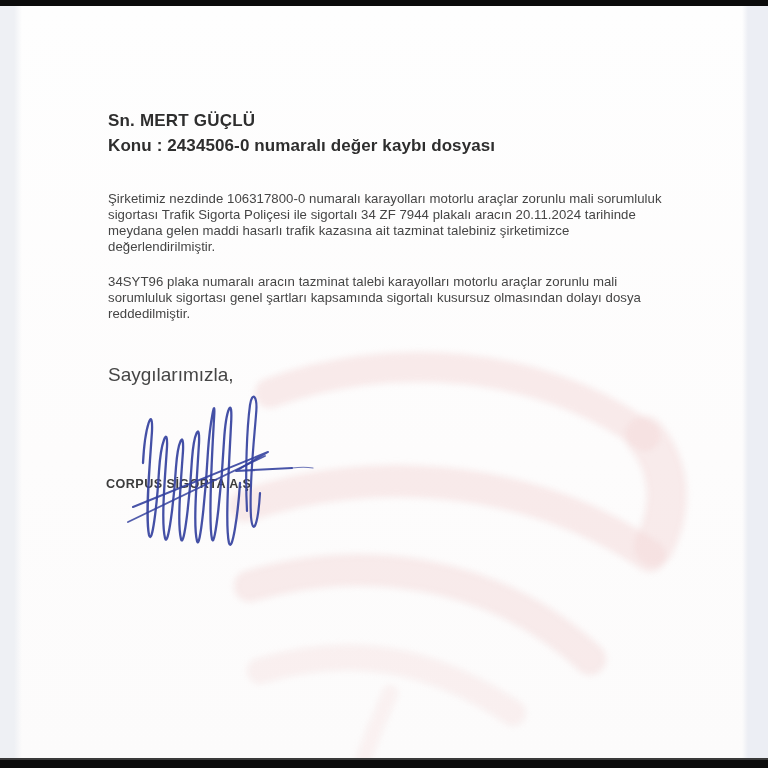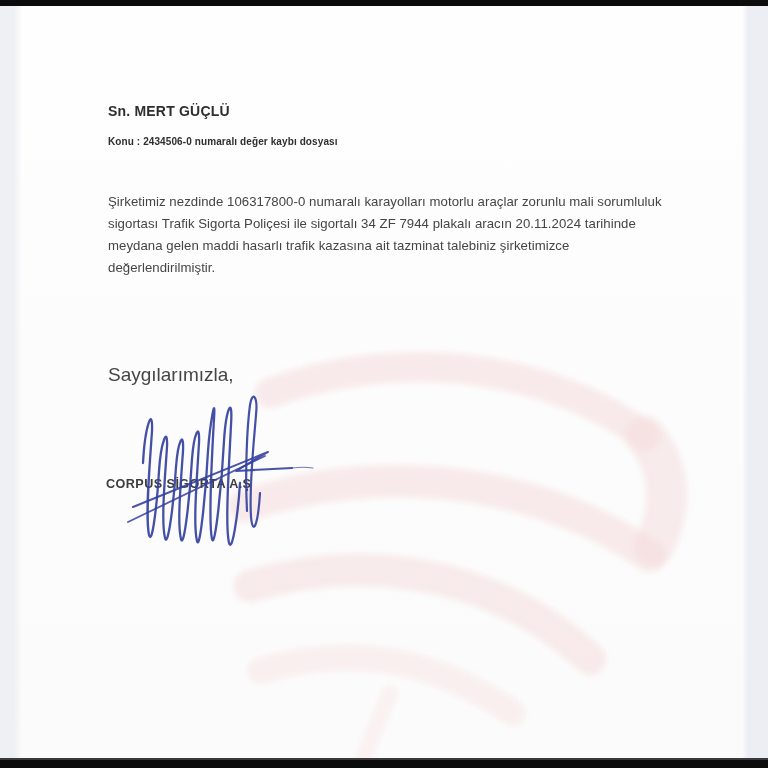--- a/index.html
+++ b/index.html
@@ -8,23 +8,23 @@
   .bar{position:absolute;left:0;width:768px;background:#0b0b0b;z-index:6;}
   .bar.top{top:0;height:6px;}
   .bar.bottom{bottom:0;height:8px;border-top:2px solid #3a3a3a;}
   .photo{position:absolute;left:0;top:6px;width:768px;height:754px;background:#fdfdfd;overflow:hidden;}
   .edge{position:absolute;top:0;height:100%;z-index:4;}
   .edge.left{left:0;width:22px;background:linear-gradient(90deg,#eef0f4 0,#eef0f4 14px,rgba(238,240,244,0) 22px);}
   .edge.right{right:0;width:26px;background:linear-gradient(270deg,#eceef4 0,#eceef4 20px,rgba(236,238,244,0) 26px);}
   .page{position:absolute;inset:0;background:linear-gradient(180deg,#fefefe 0%,#fdfcfc 60%,#fcfbfb 100%);}
   .content{position:absolute;inset:0;filter:blur(.3px);z-index:2;}
   .line{position:absolute;white-space:nowrap;}
-  .greeting{left:108px;top:97px;font-size:14px;font-weight:700;color:#2e2e2e;letter-spacing:.2px;}
-  .subject{left:108px;top:130px;font-size:10px;font-weight:700;color:#2e2e2e;letter-spacing:.1px;}
-  .para{position:absolute;left:108px;width:570px;font-size:13.2px;line-height:22px;color:#454545;letter-spacing:.05px;margin:0;}
+  .greeting{left:108px;top:105px;font-size:17px;font-weight:700;color:#2e2e2e;letter-spacing:.2px;}
+  .subject{left:108px;top:130px;font-size:17px;font-weight:700;color:#2e2e2e;letter-spacing:.1px;}
+  .para{position:absolute;left:108px;width:570px;font-size:13.2px;line-height:16px;color:#454545;letter-spacing:.05px;margin:0;}
   .p1{top:185px;}
   .p2{top:268px;}
   .closing{left:108px;top:358px;font-size:19px;color:#454545;}
   .company{left:106px;top:471px;font-size:12.6px;font-weight:600;color:#3c3c3c;letter-spacing:.45px;z-index:2;}
   .watermark{position:absolute;left:218px;top:335px;width:510px;height:430px;z-index:1;filter:blur(3px);}
   .signature{position:absolute;left:95px;top:377px;width:330px;height:178px;z-index:3;filter:blur(.2px);}
 </style>
 </head>
 <body>
 
@@ -42,20 +42,21 @@
           <path d="M32,245 C145,212 275,228 372,318" stroke-width="32" stroke-opacity="0.5"></path>
           <path d="M42,330 C135,302 215,318 295,372" stroke-width="26" stroke-opacity="0.35"></path>
           <path d="M172,352 C160,382 150,402 145,422" stroke-width="16" stroke-opacity="0.3"></path>
         </g>
       </svg>
 
       <div class="content">
         <div class="line greeting">Sn. MERT GÜÇLÜ</div>
         <div class="line subject">Konu : 2434506-0 numaralı değer kaybı dosyası</div>
         <p class="para p1">Şirketimiz nezdinde 106317800-0 numaralı karayolları motorlu araçlar zorunlu mali sorumluluk sigortası Trafik Sigorta Poliçesi ile sigortalı 34 ZF 7944 plakalı aracın 20.11.2024 tarihinde meydana gelen maddi hasarlı trafik kazasına ait tazminat talebiniz şirketimizce değerlendirilmiştir.</p>
+        <p class="para p2">34SYT96 plaka numaralı aracın tazminat talebi karayolları motorlu araçlar zorunlu mali sorumluluk sigortası genel şartları kapsamında sigortalı kusursuz olmasından dolayı dosya reddedilmiştir.</p>
         <div class="line closing">Saygılarımızla,</div>
         <div class="line company">CORPUS SİGORTA A.Ş</div>
       </div>
 
       <svg class="signature" viewBox="0 0 330 178" xmlns="http://www.w3.org/2000/svg" aria-hidden="true">
         <g fill="none" stroke="#34419e" stroke-linecap="round" stroke-linejoin="round">
           <path stroke-width="2.3" stroke-opacity="0.92" d="
             M48,80 C50,42 58,22 57,48 C55,80 50,132 54,152 C57,164 62,122 64,88
             C66,58 73,42 72,64 C70,95 66,138 70,155 C73,166 79,118 81,84
             C83,58 89,46 88,68 C86,98 82,140 86,156 C89,167 95,112 97,76

